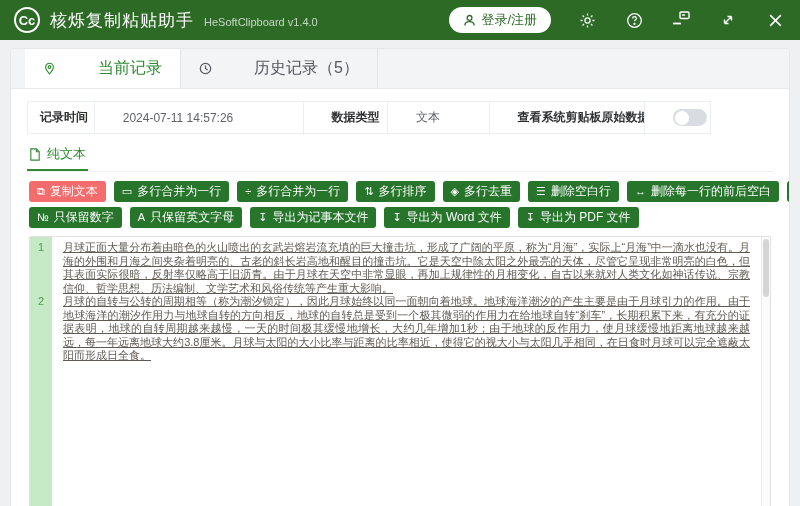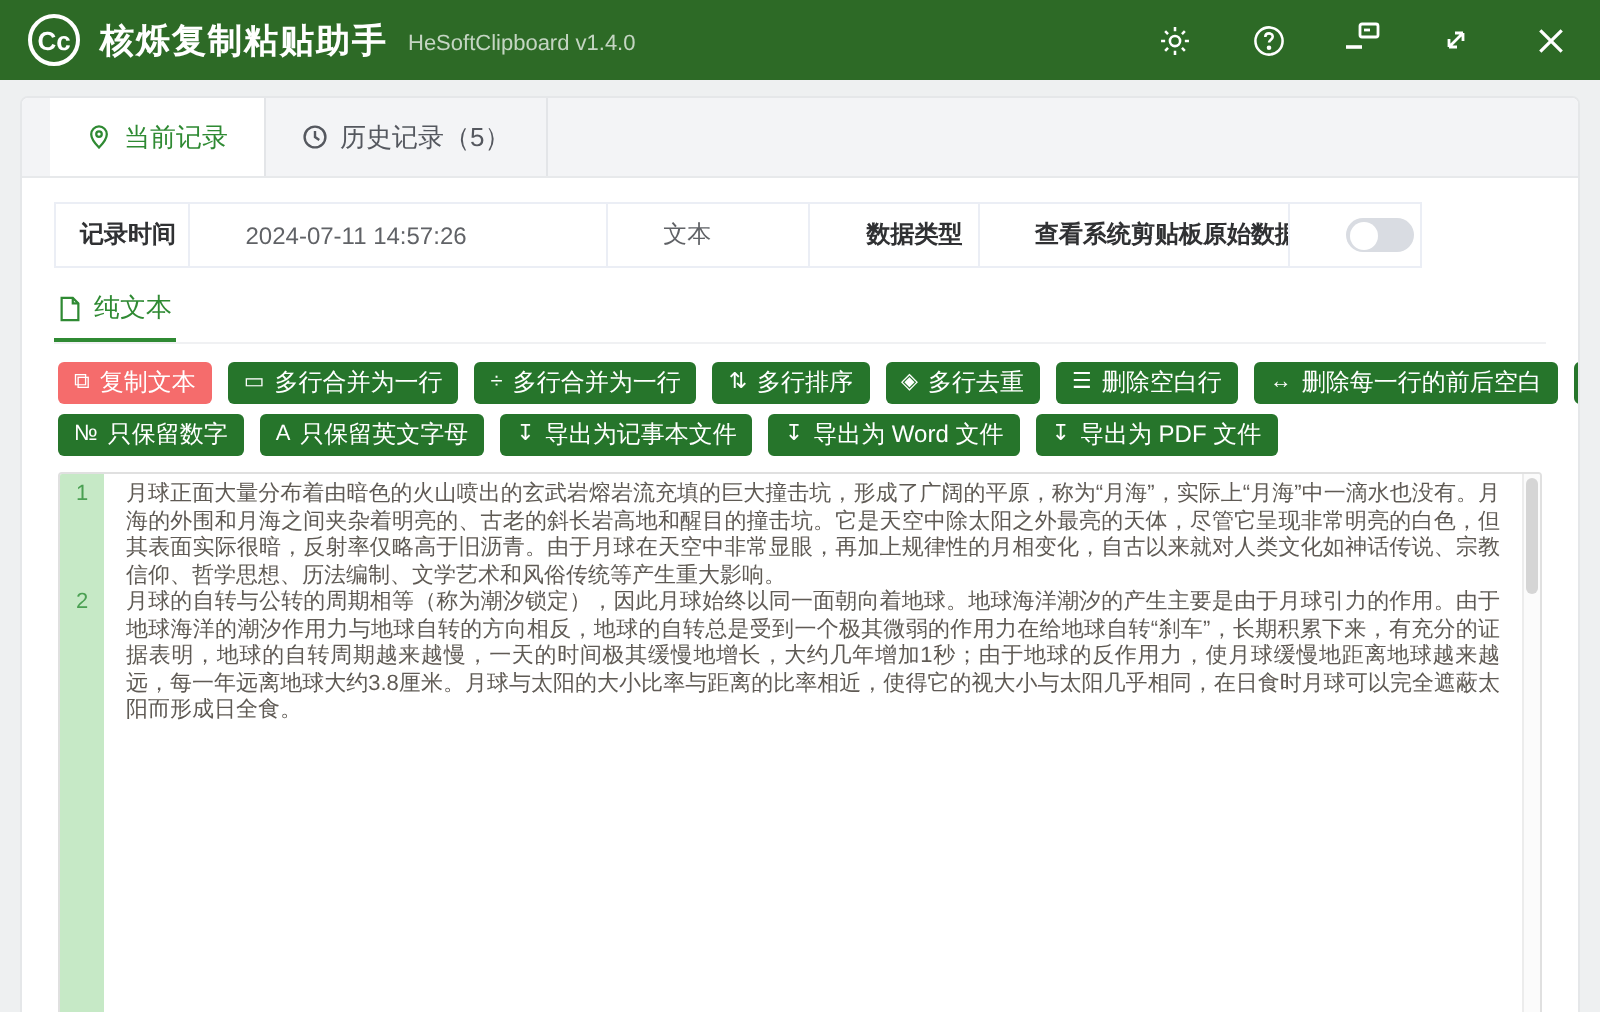--- a/index.html
+++ b/index.html
@@ -3,35 +3,35 @@
 <meta charset="utf-8">
 <style>
   * { margin:0; padding:0; box-sizing:border-box; }
   html,body { width:800px; height:506px; }
   body { font-family:"Liberation Sans","DejaVu Sans",sans-serif; background:#eef0f1; overflow:hidden; }
   .window { width:800px; height:506px; background:#eef0f1; display:flex; flex-direction:column; }
 
   
   .titlebar { height:40px; background:#2d6a26; display:flex; align-items:center; padding:0 14px 0 14px; flex:none; }
   .logo { width:26px; height:26px; border:2.5px solid #fff; border-radius:50%; display:flex; align-items:center; justify-content:center; color:#fff; font-weight:bold; font-size:13px; flex:none; }
-  .app-title { color:#fff; font-size:17px; font-weight:bold; margin-left:10px; letter-spacing:1px; }
+  .app-title { color:#fff; font-size:17px; font-weight:normal; margin-left:10px; letter-spacing:1px; }
   .app-subtitle { color:rgba(255,255,255,.72); font-size:11px; margin-left:10px; margin-top:4px; }
   .tb-spacer { flex:1; }
   .login-pill { background:#fff; border-radius:14px; height:26px; display:flex; align-items:center; padding:0 14px; color:#2d6a26; font-size:13px; cursor:pointer; }
   .login-pill svg { margin-right:5px; }
   .tb-icon { width:22px; height:22px; display:flex; align-items:center; justify-content:center; margin-left:25px; cursor:pointer; }
   .tb-icon svg { display:block; }
 
   
   .panel-wrap { flex:1; padding:8px 10px 12px; }
   .panel { background:#fff; height:100%; border:1px solid #e5e7e9; border-radius:4px; overflow:hidden; display:flex; flex-direction:column; }
 
   
   .tabbar { background:#f3f4f6; border-bottom:1px solid #e7e9eb; display:flex; align-items:stretch; padding-left:14px; height:40px; flex:none; }
-  .tab { display:flex; align-items:center; padding:0 18px; font-size:13px; color:#55585f; cursor:pointer; border-right:1px solid #e3e5e8; }
+  .tab { display:flex; align-items:center; padding:0 18px; font-size:16px; color:#55585f; cursor:pointer; border-right:1px solid #e3e5e8;gap:36px; }
   .tab svg { margin-right:6px; }
   .tab.active { background:#fff; color:#2f8a33; }
 
   
   .record-row { display:flex; margin:12px 16px 10px; border:1px solid #ebeef5; font-size:12px; width:684px;gap:16px; }
   .rcell { padding:7px 12px; border-right:1px solid #ebeef5; white-space:nowrap; overflow:hidden; display:flex; align-items:center; }
   .rcell:last-child { border-right:none; }
   .rlabel { font-weight:bold; color:#303133; }
   .rvalue { color:#606266; }
   .w-l1{width:78px;} .w-v1{width:238px;} .w-l2{width:80px;} .w-v2{width:102px;} .w-l3{width:170px;} .w-t{width:56px;}
@@ -51,33 +51,40 @@
   .btn.danger { background:#f56c6c; }
 
   
   .editor { margin:8px 18px 0; height:274px; border:1px solid #e0e0e0; border-radius:2px; background:#fff; position:relative; overflow:hidden; }
   .gutter-bg { position:absolute; left:0; top:0; bottom:0; width:22px; background:#c6e9c6; }
   .escroll { position:absolute; right:0; top:0; bottom:0; width:9px; background:#fbfbfb; border-left:1px solid #ececec; cursor:pointer; }
   .escroll .thumb { position:absolute; top:2px; left:1px; width:6px; height:58px; background:#d5d5d5; border-radius:3px; }
   .elines { position:relative; padding:4px 14px 0 0; }
   .eline { display:flex; }
   .eline .num { width:22px; flex:none; text-align:center; color:#4aa052; font-size:11px; line-height:13.5px; }
-  .eline .etext { flex:1; padding:0 6px 0 11px; color:#5f5a54; font-size:11px; line-height:13.5px; text-align:justify; }
+  .eline .etext { flex:1; padding:0 6px 0 11px; color:#5f5a54; font-size:11px; line-height:13.5px; text-align:justify;text-decoration:underline; }
 </style>
 </head>
 <body>
 
 <div class="window">
 
   <div class="titlebar">
     <div class="logo">Cc</div>
     <span class="app-title">核烁复制粘贴助手</span>
     <span class="app-subtitle">HeSoftClipboard v1.4.0</span>
     <div class="tb-spacer"></div>
 
+    <div class="login-pill">
+      <svg width="13" height="13" viewBox="0 0 14 14" fill="none" stroke="#2d6a26" stroke-width="1.4">
+        <circle cx="7" cy="4.2" r="2.6"></circle>
+          <path d="M2 12.5c0-2.8 2.2-4.3 5-4.3s5 1.5 5 4.3"></path>
+      </svg>
+      <span>登录/注册</span>
+    </div>
 
     <div class="tb-icon">
       <svg width="17" height="17" viewBox="0 0 20 20" fill="none" stroke="#fff" stroke-width="1.5">
         <circle cx="10" cy="10" r="3"></circle>
         <path d="M10 1.8v2.4M10 15.8v2.4M1.8 10h2.4M15.8 10h2.4M4.2 4.2l1.7 1.7M14.1 14.1l1.7 1.7M15.8 4.2l-1.7 1.7M5.9 14.1l-1.7 1.7"></path>
       </svg>
     </div>
 
     <div class="tb-icon">
       <svg width="17" height="17" viewBox="0 0 20 20" fill="none" stroke="#fff" stroke-width="1.5">
@@ -128,22 +135,22 @@
             <circle cx="7" cy="7" r="5.6"></circle>
               <path d="M7 3.8V7l2.3 1.6"></path>
           </svg>
           <span>历史记录（5）</span>
         </div>
       </div>
 
       <div class="record-row">
         <div class="rcell rlabel w-l1">记录时间</div>
         <div class="rcell rvalue w-v1">2024-07-11 14:57:26</div>
+        <div class="rcell rlabel w-l2">数据类型</div>
         <div class="rcell rvalue w-v2">文本</div>
-        <div class="rcell rlabel w-l2">数据类型</div>
         <div class="rcell rlabel w-l3">查看系统剪贴板原始数据</div>
         <div class="rcell w-t">
           <div class="toggle">
               <div class="knob"></div>
             </div>
         </div>
       </div>
 
       <div class="ctab-row">
         <div class="ctab">

